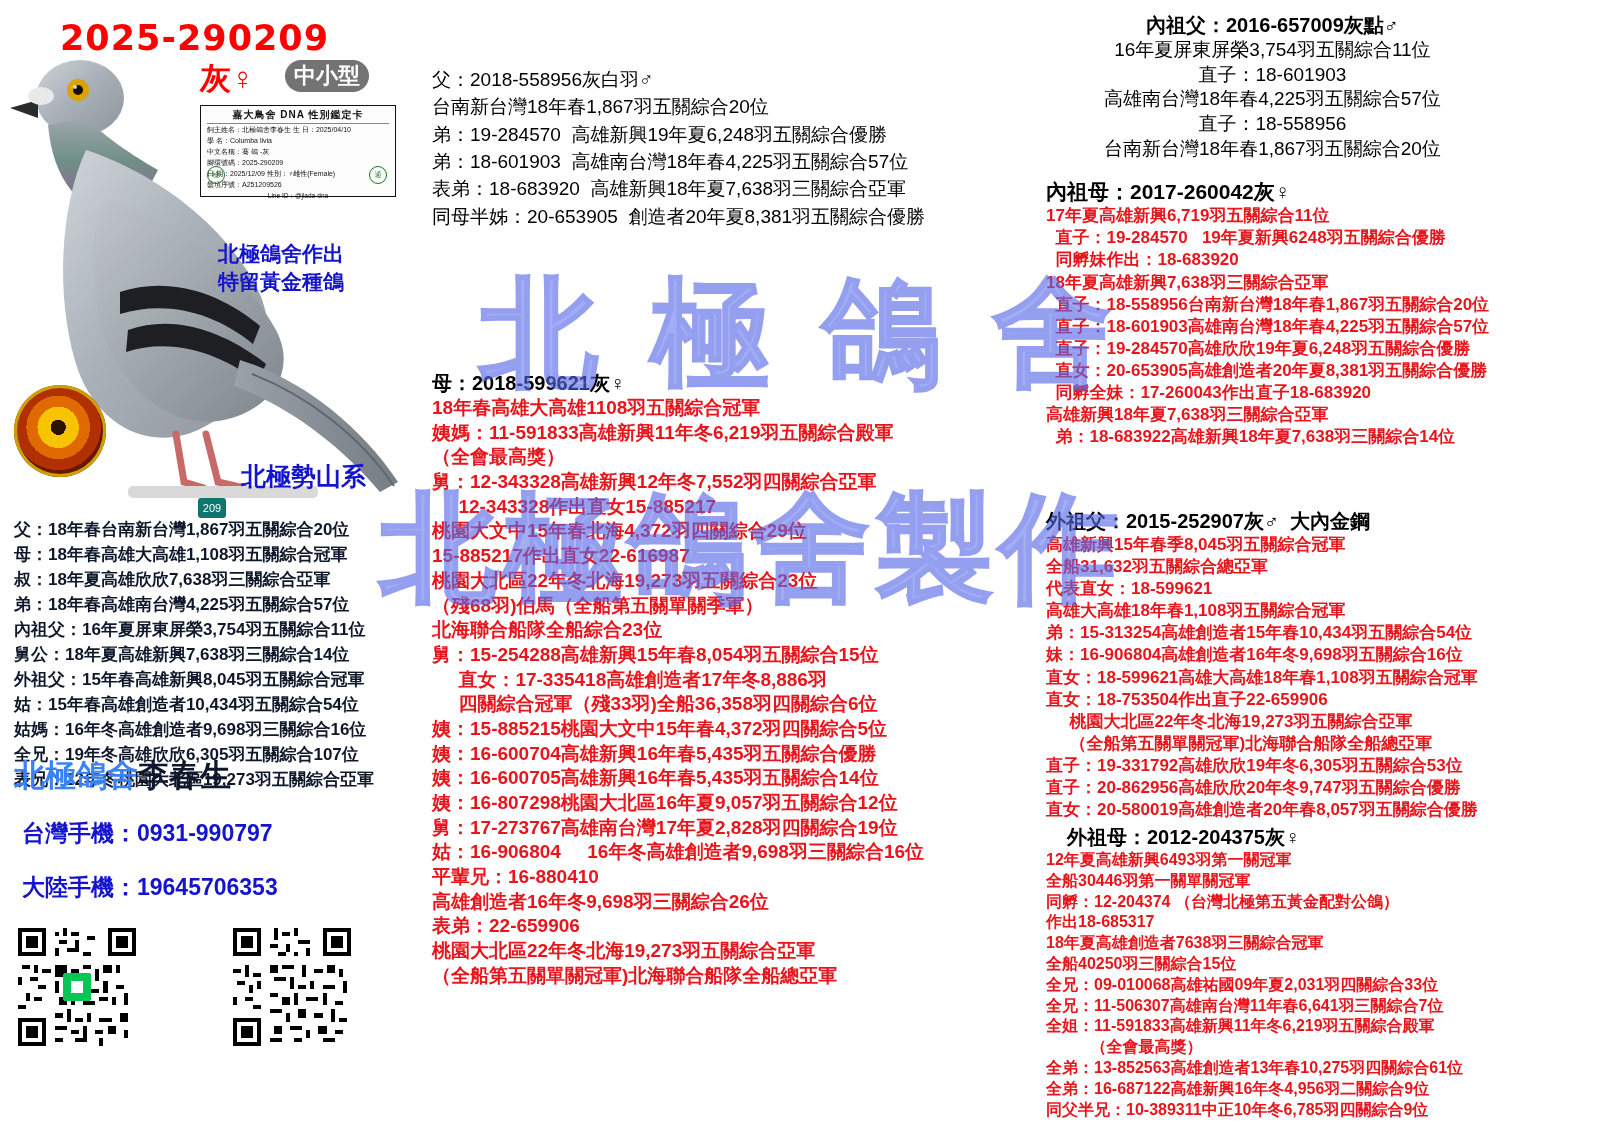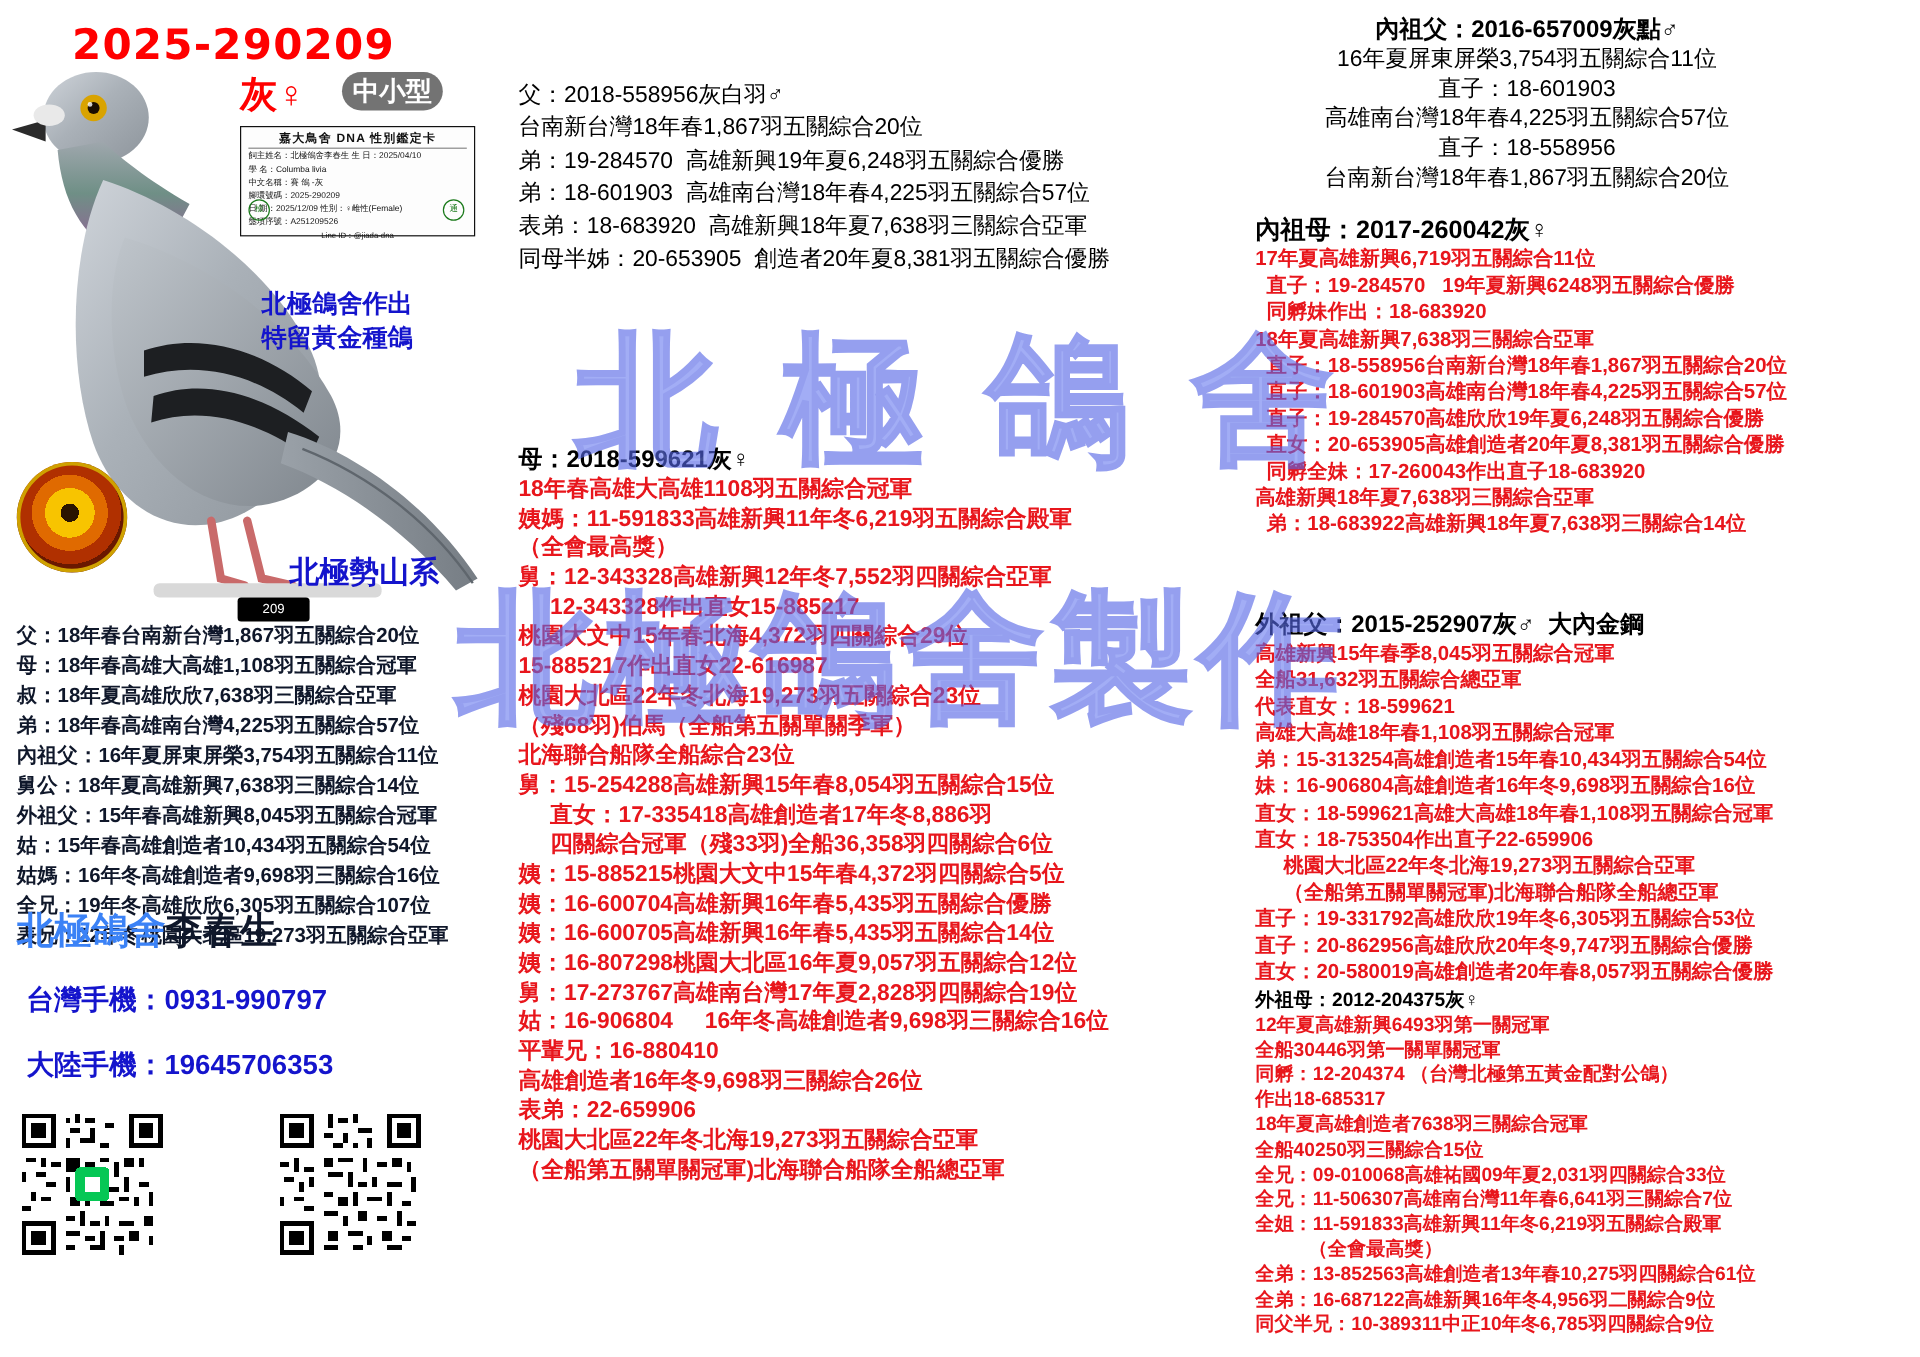--- a/index.html
+++ b/index.html
@@ -42,21 +42,21 @@
   #dna-seal-l{left:6px;bottom:12px;}
   #dna-seal-r{right:8px;bottom:12px;}
 
   
   #pigeon-photo{left:8px;top:30px;width:400px;height:470px;}
   #eye-closeup{
     left:14px;top:385px;width:92px;height:92px;border-radius:50%;
     background:radial-gradient(circle at 48% 46%, #2a1400 0 11%, #f8c400 11% 30%, #e06a00 30% 46%, #b03000 46% 62%, #6a1800 62% 80%, #2b0c00 80% 100%);
     box-shadow:0 0 0 3px #cfa100 inset;
   }
-  #leg-ring{left:190px;top:468px;width:60px;height:20px;background:#000000;color:#fff;
+  #leg-ring{left:190px;top:468px;width:28px;height:20px;background:#0f766e;color:#fff;
     font-size:11px;border-radius:3px;text-align:center;line-height:20px;}
 
   
   .tblk{white-space:pre;line-height:1.30;}
 
   #loft-note{left:218px;top:240px;font-size:21px;font-weight:bold;color:#1414cc;line-height:1.35;}
   #strain-name{left:225px;top:460px;font-size:25px;font-weight:bold;color:#1414cc;margin-left:16px;}
 
   #left-summary{left:14px;top:518px;font-size:17px;color:#0f172a;font-weight:bold;line-height:1.47;}
   #loft-owner{left:14px;top:755px;font-size:31px;font-weight:bold;}
@@ -397,21 +397,21 @@
 直女：18-599621高雄大高雄18年春1,108羽五關綜合冠軍
 直女：18-753504作出直子22-659906
      桃園大北區22年冬北海19,273羽五關綜合亞軍
      （全船第五關單關冠軍)北海聯合船隊全船總亞軍
 直子：19-331792高雄欣欣19年冬6,305羽五關綜合53位
 直子：20-862956高雄欣欣20年冬9,747羽五關綜合優勝
 直女：20-580019高雄創造者20年春8,057羽五關綜合優勝</div>
 </div>
 
 <div class="abs" id="mgm-block">
-  <div class="tblk hdr-black" style="font-size:16px;">外祖母：2012-204375灰♀</div>
+  <div class="tblk hdr-black" style="font-size:20px;margin-left:21px;">外祖母：2012-204375灰♀</div>
   <div class="tblk">12年夏高雄新興6493羽第一關冠軍
 全船30446羽第一關單關冠軍
 同孵：12-204374 （台灣北極第五黃金配對公鴿）
 作出18-685317
 18年夏高雄創造者7638羽三關綜合冠軍
 全船40250羽三關綜合15位
 全兄：09-010068高雄祐國09年夏2,031羽四關綜合33位
 全兄：11-506307高雄南台灣11年春6,641羽三關綜合7位
 全姐：11-591833高雄新興11年冬6,219羽五關綜合殿軍
           （全會最高獎）

